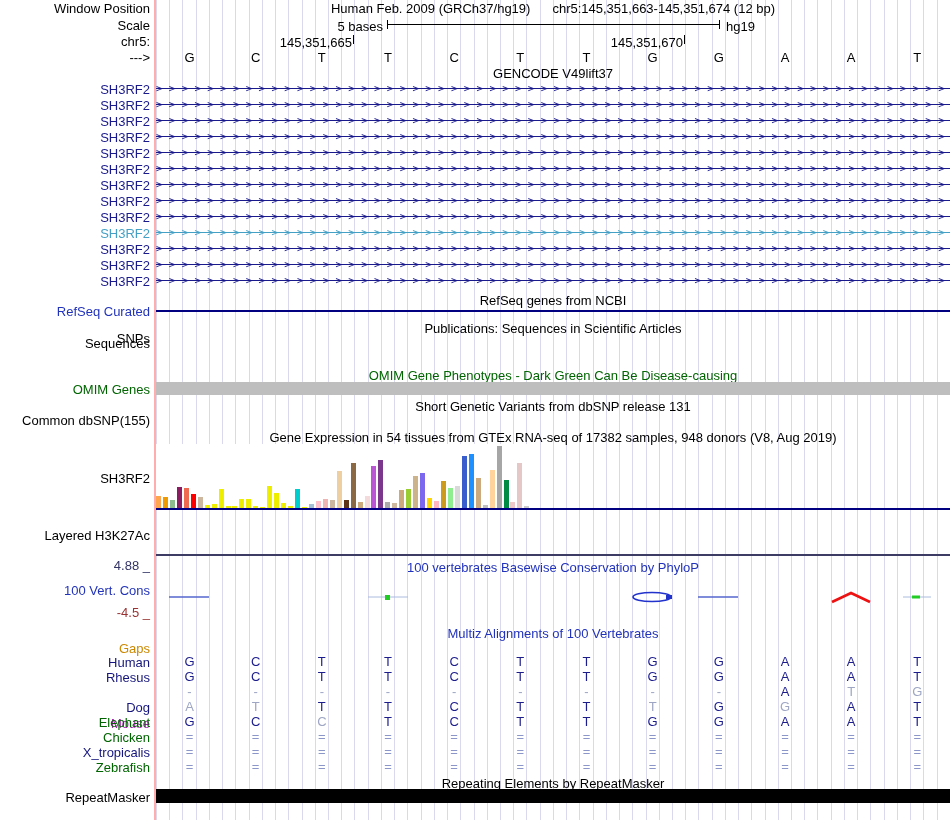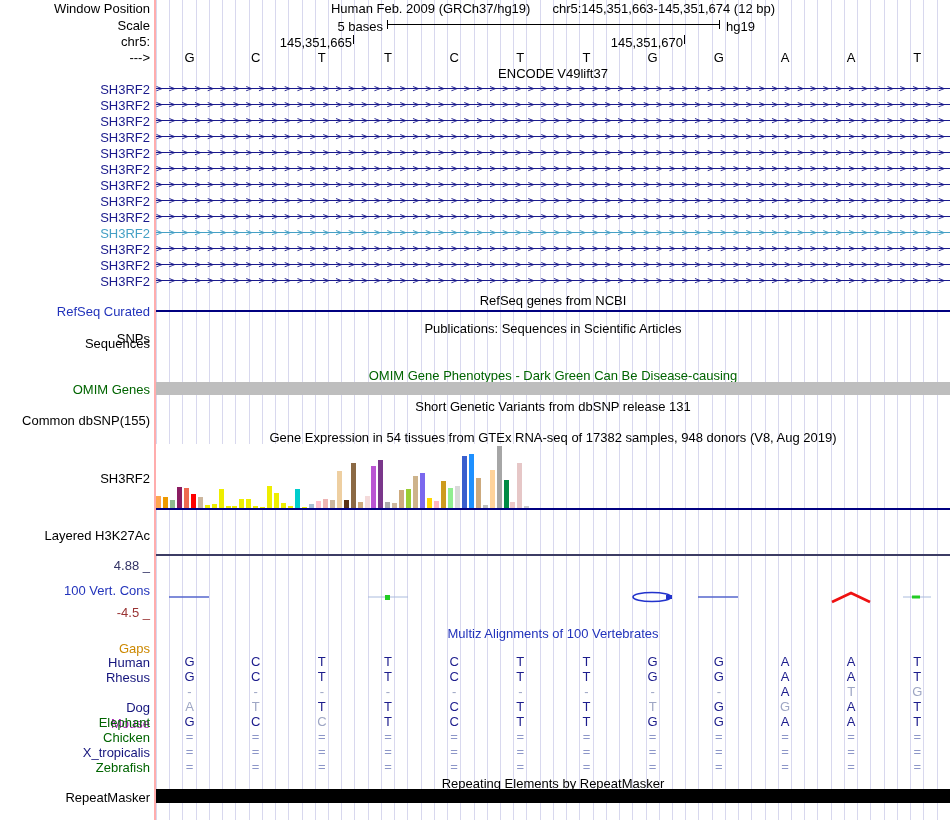--- a/index.html
+++ b/index.html
@@ -57,21 +57,21 @@
       <div class="basecell" style="left: 420.667px; top: 51px;">C</div>
       <div class="basecell" style="left: 486.833px; top: 51px;">T</div>
       <div class="basecell" style="left: 553px; top: 51px;">T</div>
       <div class="basecell" style="left: 619.167px; top: 51px;">G</div>
       <div class="basecell" style="left: 685.333px; top: 51px;">G</div>
       <div class="basecell" style="left: 751.5px; top: 51px;">A</div>
       <div class="basecell" style="left: 817.667px; top: 51px;">A</div>
       <div class="basecell" style="left: 883.833px; top: 51px;">T</div>
     </div>
 
-  <div class="ctitle" style="top:67px">ENCODE V49lift37</div>
+  <div class="ctitle" style="top:67px">GENCODE V49lift37</div>
   <div id="transcripts">
       <div class="txrow" style="top: 81px; color: rgb(26, 26, 140); background-image: linear-gradient(transparent 7px, rgb(26, 26, 140) 7px, rgb(26, 26, 140) 8.5px, transparent 8.5px);">&gt;&gt;&gt;&gt;&gt;&gt;&gt;&gt;&gt;&gt;&gt;&gt;&gt;&gt;&gt;&gt;&gt;&gt;&gt;&gt;&gt;&gt;&gt;&gt;&gt;&gt;&gt;&gt;&gt;&gt;&gt;&gt;&gt;&gt;&gt;&gt;&gt;&gt;&gt;&gt;&gt;&gt;&gt;&gt;&gt;&gt;&gt;&gt;&gt;&gt;&gt;&gt;&gt;&gt;&gt;&gt;&gt;&gt;&gt;&gt;&gt;&gt;</div>
       <div class="llabel" style="top: 83px; color: rgb(26, 26, 140);">SH3RF2</div>
       <div class="txrow" style="top: 97px; color: rgb(26, 26, 140); background-image: linear-gradient(transparent 7px, rgb(26, 26, 140) 7px, rgb(26, 26, 140) 8.5px, transparent 8.5px);">&gt;&gt;&gt;&gt;&gt;&gt;&gt;&gt;&gt;&gt;&gt;&gt;&gt;&gt;&gt;&gt;&gt;&gt;&gt;&gt;&gt;&gt;&gt;&gt;&gt;&gt;&gt;&gt;&gt;&gt;&gt;&gt;&gt;&gt;&gt;&gt;&gt;&gt;&gt;&gt;&gt;&gt;&gt;&gt;&gt;&gt;&gt;&gt;&gt;&gt;&gt;&gt;&gt;&gt;&gt;&gt;&gt;&gt;&gt;&gt;&gt;&gt;</div>
       <div class="llabel" style="top: 99px; color: rgb(26, 26, 140);">SH3RF2</div>
       <div class="txrow" style="top: 113px; color: rgb(26, 26, 140); background-image: linear-gradient(transparent 7px, rgb(26, 26, 140) 7px, rgb(26, 26, 140) 8.5px, transparent 8.5px);">&gt;&gt;&gt;&gt;&gt;&gt;&gt;&gt;&gt;&gt;&gt;&gt;&gt;&gt;&gt;&gt;&gt;&gt;&gt;&gt;&gt;&gt;&gt;&gt;&gt;&gt;&gt;&gt;&gt;&gt;&gt;&gt;&gt;&gt;&gt;&gt;&gt;&gt;&gt;&gt;&gt;&gt;&gt;&gt;&gt;&gt;&gt;&gt;&gt;&gt;&gt;&gt;&gt;&gt;&gt;&gt;&gt;&gt;&gt;&gt;&gt;&gt;</div>
       <div class="llabel" style="top: 115px; color: rgb(26, 26, 140);">SH3RF2</div>
       <div class="txrow" style="top: 129px; color: rgb(26, 26, 140); background-image: linear-gradient(transparent 7px, rgb(26, 26, 140) 7px, rgb(26, 26, 140) 8.5px, transparent 8.5px);">&gt;&gt;&gt;&gt;&gt;&gt;&gt;&gt;&gt;&gt;&gt;&gt;&gt;&gt;&gt;&gt;&gt;&gt;&gt;&gt;&gt;&gt;&gt;&gt;&gt;&gt;&gt;&gt;&gt;&gt;&gt;&gt;&gt;&gt;&gt;&gt;&gt;&gt;&gt;&gt;&gt;&gt;&gt;&gt;&gt;&gt;&gt;&gt;&gt;&gt;&gt;&gt;&gt;&gt;&gt;&gt;&gt;&gt;&gt;&gt;&gt;&gt;</div>
       <div class="llabel" style="top: 131px; color: rgb(26, 26, 140);">SH3RF2</div>
       <div class="txrow" style="top: 145px; color: rgb(26, 26, 140); background-image: linear-gradient(transparent 7px, rgb(26, 26, 140) 7px, rgb(26, 26, 140) 8.5px, transparent 8.5px);">&gt;&gt;&gt;&gt;&gt;&gt;&gt;&gt;&gt;&gt;&gt;&gt;&gt;&gt;&gt;&gt;&gt;&gt;&gt;&gt;&gt;&gt;&gt;&gt;&gt;&gt;&gt;&gt;&gt;&gt;&gt;&gt;&gt;&gt;&gt;&gt;&gt;&gt;&gt;&gt;&gt;&gt;&gt;&gt;&gt;&gt;&gt;&gt;&gt;&gt;&gt;&gt;&gt;&gt;&gt;&gt;&gt;&gt;&gt;&gt;&gt;&gt;</div>
@@ -167,20 +167,21 @@
       <div class="bar" style="left: 510.45px; top: 502px; height: 6px; background: rgb(238, 201, 201);"></div>
       <div class="bar" style="left: 517.4px; top: 463px; height: 45px; background: rgb(230, 199, 199);"></div>
       <div class="bar" style="left: 524.35px; top: 506px; height: 2px; background: rgb(204, 204, 204);"></div>
     </div>
   <div class="hline" style="top:508px;height:2px;background:#000080"></div>
 
   <div class="llabel" style="top:529px">Layered H3K27Ac</div>
   <div class="hline" style="top:554px;height:1.5px;background:#3C3C64"></div>
 
   <div class="llabel" style="top:559px;color:#333366">4.88 _</div>
+  <div class="ctitle" style="top:561px;color:#2233BB">100 vertebrates Basewise Conservation by PhyloP</div>
   <div class="llabel" style="top:584px;color:#2233BB">100 Vert. Cons</div>
   <div class="llabel" style="top:606px;color:#993333">-4.5 _</div>
   <div id="phylop-marks">
       <div class="pmark" style="left: 167.083px;"><svg width="44" height="14">
           <line x1="2" y1="7" x2="42" y2="7" stroke="#5566CC" stroke-width="1.3"></line>
         </svg></div>
       <div class="pmark" style="left: 365.583px;"><svg width="44" height="14">
           <line x1="2" y1="7" x2="42" y2="7" stroke="#AABBDD" stroke-width="1"></line>
           <rect x="19" y="5" width="5" height="5" fill="#22CC22"></rect>
         </svg></div>

